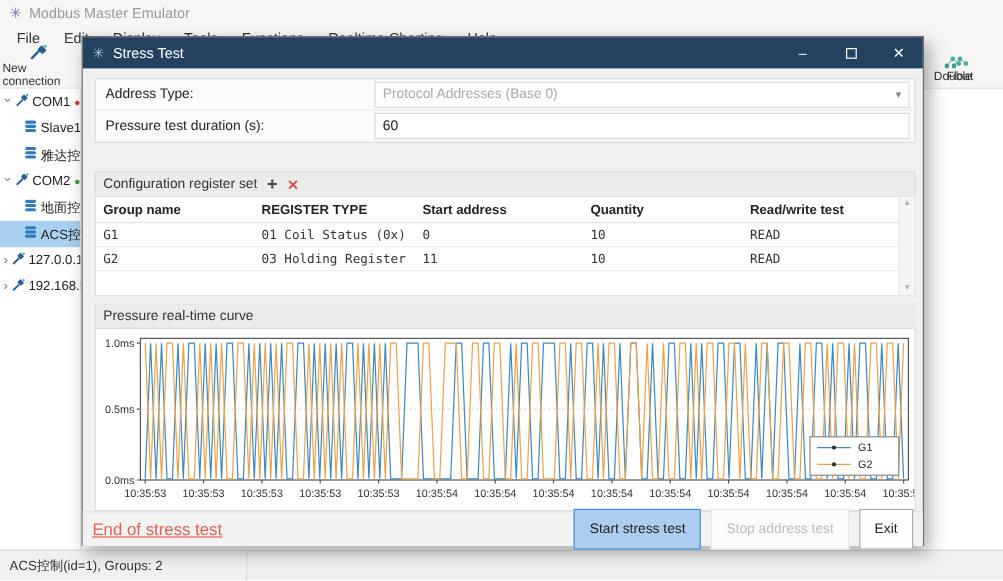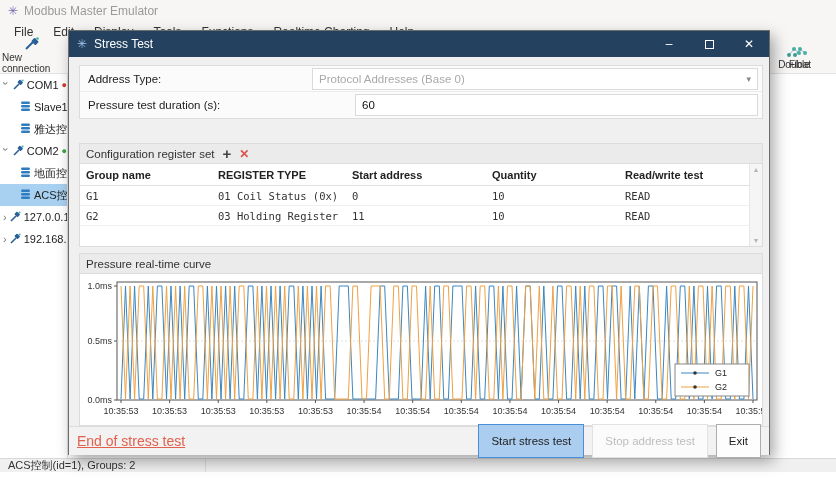--- a/index.html
+++ b/index.html
@@ -22,40 +22,40 @@
   
   .sidebar { position:absolute; left:0; top:74px; width:68px; height:384px; background:#fff; border-right:1px solid #e0e0e0; overflow:hidden; }
   .tree-item { height:22px; display:flex; align-items:center; white-space:nowrap; font-size:11px; color:#222; gap:3px; padding-left:3px; }
   .tree-item.sel { background:#a8d0f0; }
   .tree-item .chev { width:9px; color:#777; font-size:11px; display:inline-block; }
   .tree-item .chev.exp { transform:rotate(90deg); }
   .tree-item.lvl1 { padding-left:20px; }
   .dot { font-size:9px; line-height:1; }
 
   
-  .statusbar { position:absolute; left:0; top:458px; width:836px; height:14px; background:#f0f0f0; border-top:1px solid #d9d9d9; display:flex; align-items:center; }
+  .statusbar { position:absolute; left:0; top:458px; width:836px; height:25px; background:#f0f0f0; border-top:1px solid #d9d9d9; display:flex; align-items:center; }
   .status-cell { width:206px; height:100%; border-right:1px solid #d9d9d9; display:flex; align-items:center; padding-left:8px; font-size:11px; color:#333; background:#f0f0f0; }
 
   .mdi-area { position:absolute; left:69px; top:75px; width:766px; height:383px; background:#fff; }
 
   
   .dialog { position:absolute; left:68px; top:30px; width:702px; height:425px; background:#f0f0f0; border:1px solid #6d6d6d; box-shadow:4px 6px 14px rgba(0,0,0,.35); }
   .dlg-title { height:26px; background:#24425f; display:flex; align-items:center; color:#fff; padding-left:8px; gap:7px; font-size:12px; }
   .dlg-title .flake { color:#9fc3e8; font-size:12px; }
   .dlg-controls { margin-left:auto; display:flex; height:100%; }
   .dlg-ctl { width:40px; height:100%; display:flex; align-items:center; justify-content:center; color:#fff; font-size:12px; }
   .dlg-ctl .maxbox { width:9px; height:9px; border:1px solid #fff; display:inline-block; }
 
   .form-box { position:absolute; left:10px; top:34px; width:684px; border:1px solid #dcdcdc; background:#fbfbfb; }
   .form-row { display:flex; height:26px; border-bottom:1px solid #ececec; align-items:center; }
   .form-row:last-child { border-bottom:none; }
   .form-label { width:232px; padding-left:8px; font-size:11.5px; color:#222; }
   .form-value { flex:1; height:22px; margin-right:4px; background:#fff; border:1px solid #dadada; display:flex; align-items:center; padding:0 6px; font-size:11.5px; position:relative; }
   .form-value.disabled { color:#a9a9a9; }
-  .form-value.enabled { color:#111;margin-left:43px; }
+  .form-value.enabled { color:#111; }
   .dd-arrow { position:absolute; right:6px; color:#888; font-size:9px; }
 
   .regset-header { position:absolute; left:10px; top:112px; width:684px; height:20px; background:#ebebeb; border:1px solid #dcdcdc; border-bottom:none; display:flex; align-items:center; gap:8px; padding-left:6px; font-size:11.5px; color:#333; }
   .plus-icon { font-size:15px; color:#444; font-weight:bold; line-height:1; }
   .xdel-icon { color:#d9534f; font-size:12px; font-weight:bold; }
 
   .table-wrap { position:absolute; left:10px; top:132px; width:684px; height:84px; background:#fff; border:1px solid #dcdcdc; display:flex; }
   .tbl { flex:1; }
   .tbl-row { display:grid; grid-template-columns:132px 134px 140px 133px 1fr; height:20px; align-items:center; border-bottom:1px solid #efefef; }
   .tbl-row.head { font-weight:bold; font-size:11px; border-bottom:1px solid #e0e0e0; height:22px; }

